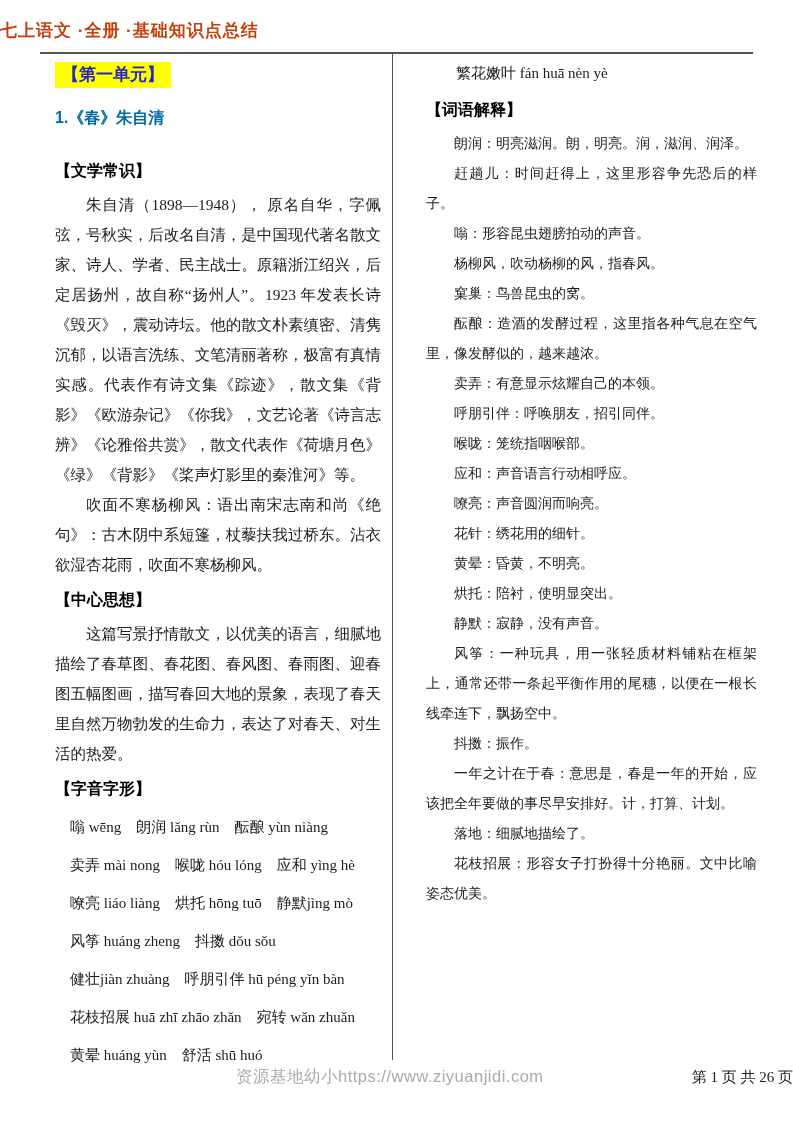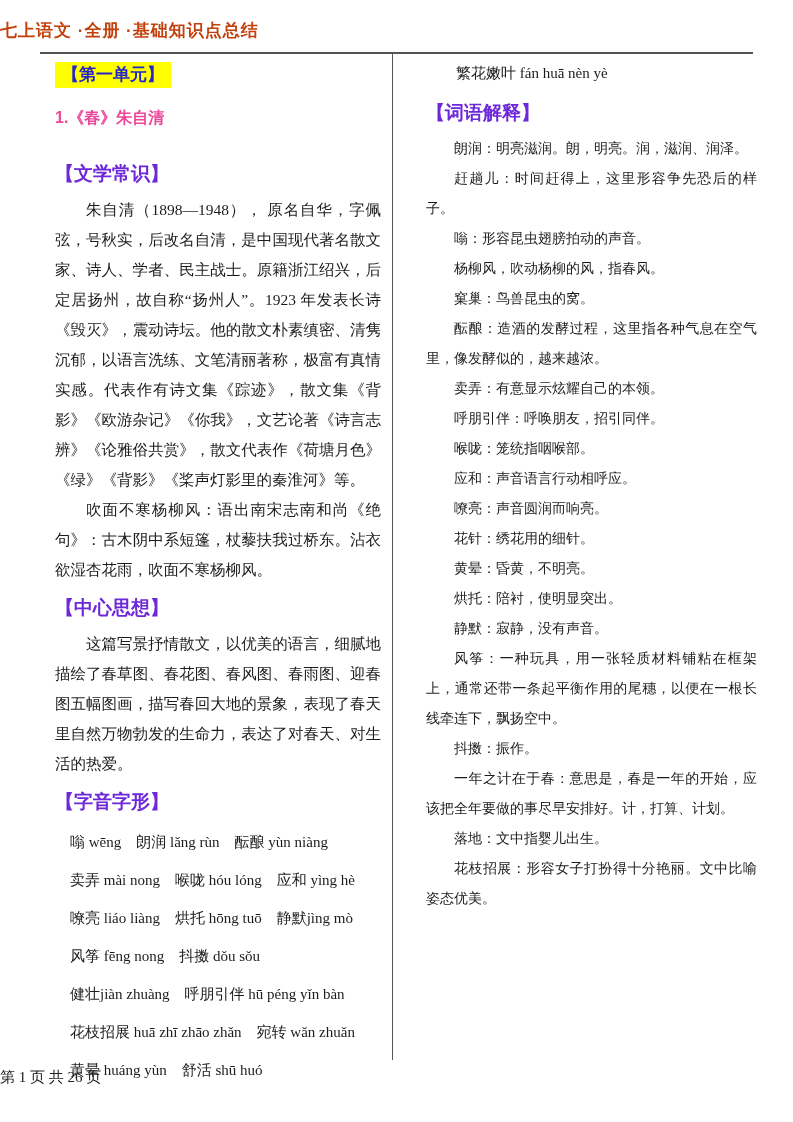--- a/index.html
+++ b/index.html
@@ -17,35 +17,35 @@
   .col-divider{position:absolute;top:54px;left:392px;height:1006px;border-left:1.5px solid #555;}
   .col{position:absolute;top:60px;}
   .col.left{left:55px;width:326px;}
   .col.right{left:410px;top:56px;width:331px;margin-left:16px;}
   .unit-badge{
     display:inline-block;background:#ffff00;color:#2424c8;font-weight:bold;
     font-size:17px;padding:1px 7px 2px;margin:2px 0 12px;
     font-family:"Liberation Sans","DejaVu Sans",sans-serif;
   }
   .lesson-title{
-    color:#ec4899;font-weight:bold;font-size:16px;margin:8px 0 32px;
+    color:#0369a1;font-weight:bold;font-size:16px;margin:8px 0 32px;
     font-family:"Liberation Sans","DejaVu Sans",sans-serif;
   }
-  .section-heading{font-weight:bold;font-size:19px;color:#6d28d9;margin:10px 0 8px;}
+  .section-heading{font-weight:bold;font-size:16px;color:#000000;margin:10px 0 8px;}
   .body-para{font-size:15.5px;line-height:30px;text-indent:2em;text-align:justify;margin:0;}
   .u{text-underline-offset:4px;text-decoration-thickness:1px;}
   .pinyin-line{font-size:15px;line-height:38px;margin:0;text-indent:1em;white-space:nowrap;}
   .col.right .pinyin-first{line-height:34px;text-indent:2em;margin:0 0 4px;}
   .gloss-para{font-size:14px;line-height:30px;text-indent:2em;text-align:justify;margin:0;}
   .footer{position:absolute;left:0;top:1062px;width:100%;height:34px;}
   .watermark{
     position:absolute;left:236px;top:4px;color:#aaaaaa;font-size:16.5px;letter-spacing:0.5px;
     font-family:"Liberation Sans","DejaVu Sans",sans-serif;
   }
-  .page-info{position:absolute;left:0;top:6px;width:100%;text-align:left;color:#222;font-size:15px;}
+  .page-info{position:absolute;left:0;top:6px;width:100%;text-align:right;color:#222;font-size:15px;}
 </style>
 </head>
 <body>
 
 <div class="page">
 
   <div class="header-title">七上语文 ·全册 ·基础知识点总结</div>
   <div class="header-rule"></div>
   <div class="col-divider"></div>
 
@@ -62,21 +62,21 @@
     <div class="section-heading">【中心思想】</div>
     <div>
         <p class="body-para"><span>这篇</span><span class="u">写景抒情散文</span><span>，以优美的语言，细腻地描绘了</span><span class="u">春草图、春花图、春风图、春雨图、迎春图</span><span>五幅图画，描写春回大地的景象，表现了春天里自然万物勃发的生命力，</span><span class="u">表达了对春天、对生活的热爱。</span></p>
       </div>
 
     <div class="section-heading">【字音字形】</div>
     <div>
         <p class="pinyin-line">嗡 wēng　朗润 lǎng rùn　酝酿 yùn niàng</p>
         <p class="pinyin-line">卖弄 mài nong　喉咙 hóu lóng　应和 yìng hè</p>
         <p class="pinyin-line">嘹亮 liáo liàng　烘托 hōng tuō　静默jìng mò</p>
-        <p class="pinyin-line">风筝 fēng nong　抖擞 dǒu sǒu</p>
+        <p class="pinyin-line">风筝 huáng zheng　抖擞 dǒu sǒu</p>
         <p class="pinyin-line">健壮jiàn zhuàng　呼朋引伴 hū péng yǐn bàn</p>
         <p class="pinyin-line">花枝招展 huā zhī zhāo zhǎn　宛转 wǎn zhuǎn</p>
         <p class="pinyin-line">黄晕 huáng yùn　舒活 shū huó</p>
       </div>
   </div>
 
   <div class="col right">
     <p class="pinyin-line pinyin-first">繁花嫩叶 fán huā nèn yè</p>
 
     <div class="section-heading">【词语解释】</div>
@@ -92,22 +92,23 @@
         <p class="gloss-para">喉咙：笼统指咽喉部。</p>
         <p class="gloss-para">应和：声音语言行动相呼应。</p>
         <p class="gloss-para">嘹亮：声音圆润而响亮。</p>
         <p class="gloss-para">花针：绣花用的细针。</p>
         <p class="gloss-para">黄晕：昏黄，不明亮。</p>
         <p class="gloss-para">烘托：陪衬，使明显突出。</p>
         <p class="gloss-para">静默：寂静，没有声音。</p>
         <p class="gloss-para">风筝：一种玩具，用一张轻质材料铺粘在框架上，通常还带一条起平衡作用的尾穗，以便在一根长线牵连下，飘扬空中。</p>
         <p class="gloss-para">抖擞：振作。</p>
         <p class="gloss-para">一年之计在于春：意思是，春是一年的开始，应该把全年要做的事尽早安排好。计，打算、计划。</p>
-        <p class="gloss-para">落地：文中指婴儿出生。</p>
+        <p class="gloss-para">落地：细腻地描绘了。</p>
         <p class="gloss-para">花枝招展：形容女子打扮得十分艳丽。文中比喻姿态优美。</p>
       </div>
   </div>
 
   <div class="footer">
+    <span class="watermark">资源基地幼小https://www.ziyuanjidi.com</span>
     <span class="page-info">第 1 页 共 26 页</span>
   </div>
 
 </div>
 
 </body></html>

